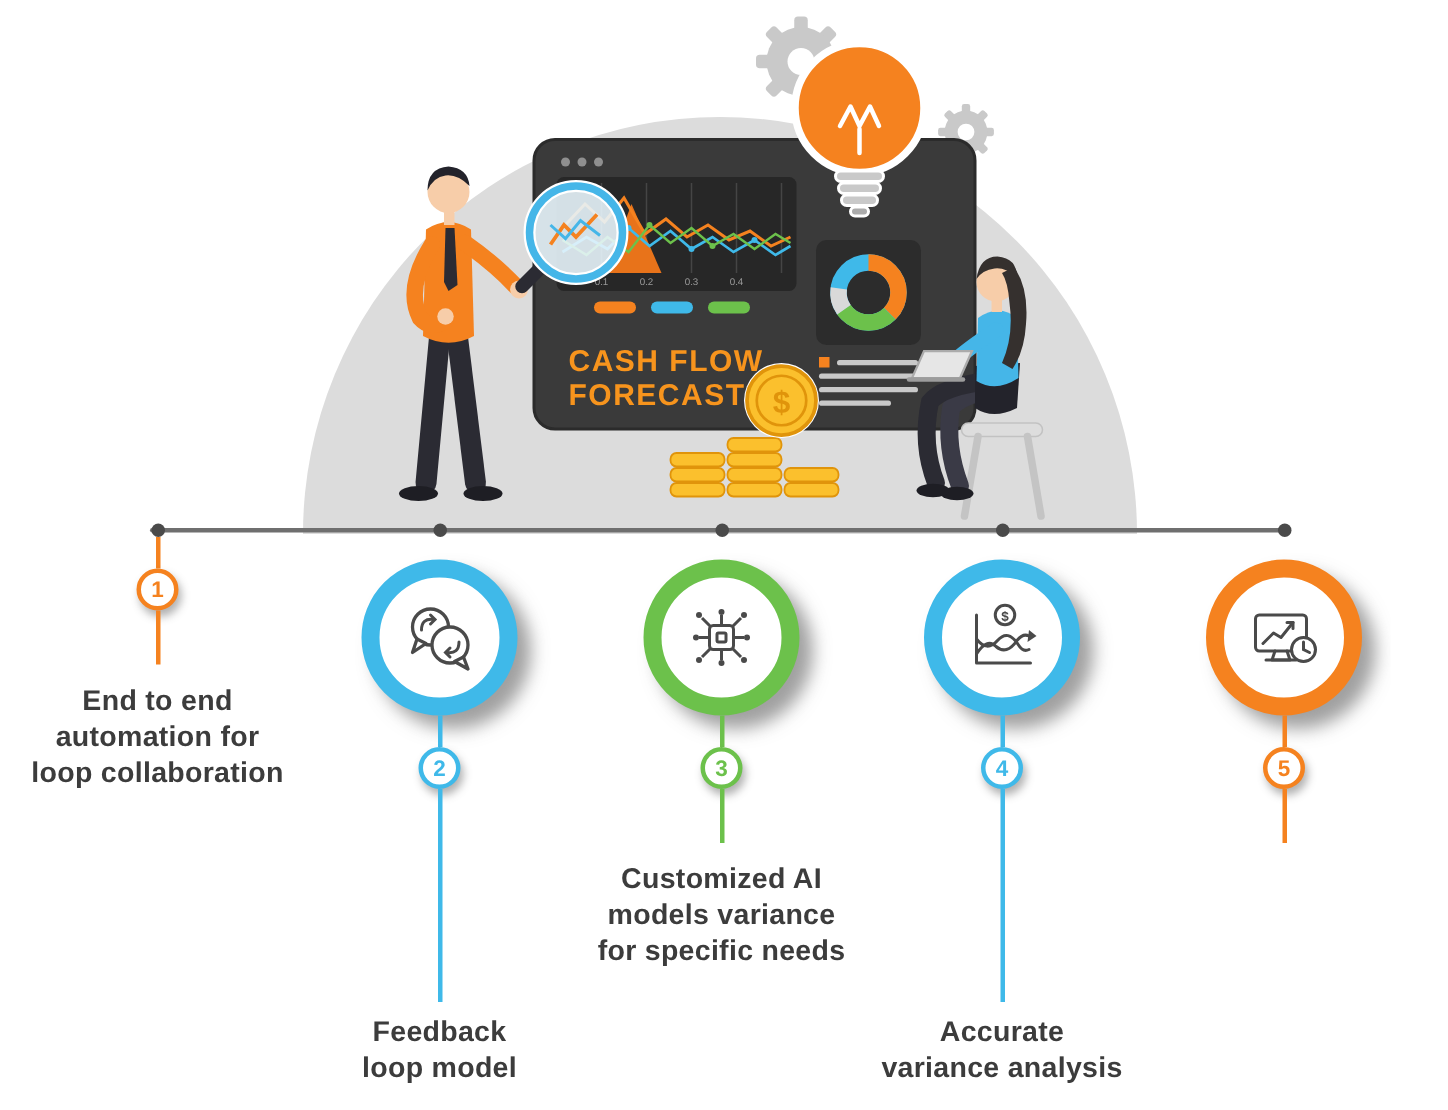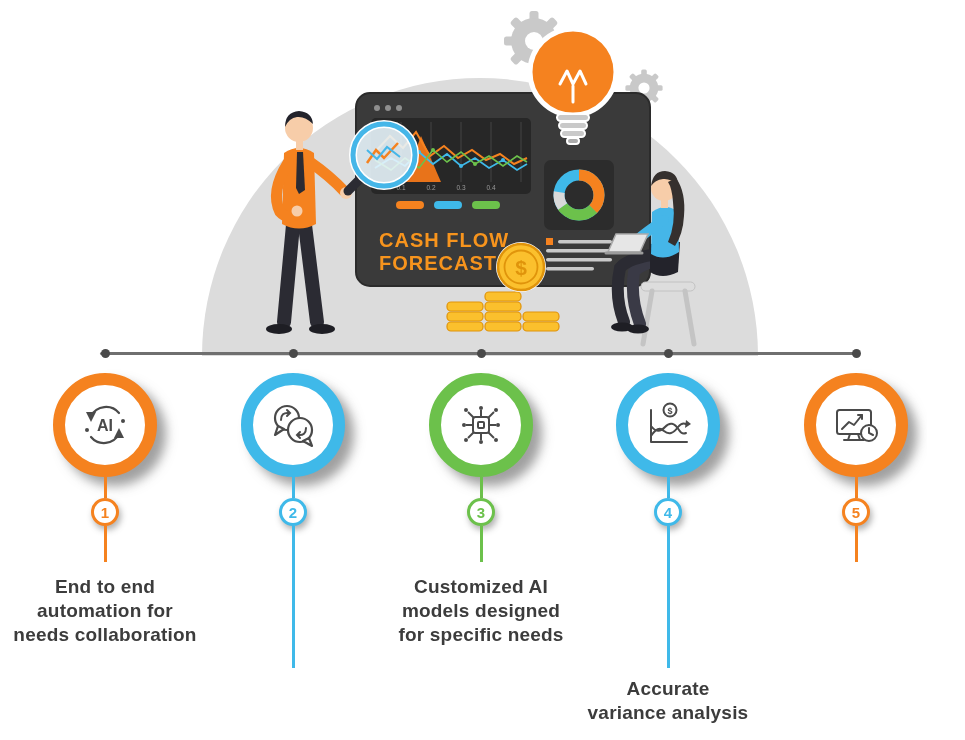--- a/index.html
+++ b/index.html
@@ -194,41 +194,28 @@
       <path d="M676,178 Q686,192 684,216 Q683,234 675,246 L668,242 Q676,224 673,202 Q672,188 668,182 Z" fill="#35302E"></path>
       <path d="M608,252 L640,252 L648,234 L616,234 Z" fill="#E6E6E6" stroke="#ABABAB" stroke-width="1.5"></path>
       <line x1="606" y1="253" x2="642" y2="253" stroke="#9C9C9C" stroke-width="3" stroke-linecap="round"></line>
     </g>
   </svg>
 
   <div class="tl-line"></div>
 
   <div class="tl-item" style="left: -5px; --accent: #F5821F;">
     <span class="tl-dot"></span>
-    <div class="step-circle">
-      <svg width="56" height="56" viewBox="0 0 56 56">
-        <g fill="none" stroke="#4A4A4A" stroke-width="2.2" stroke-linecap="round">
-          <path d="M42,16 A17,17 0 0 0 14,19"></path>
-          <path d="M14,40 A17,17 0 0 0 42,37"></path>
-        </g>
-        <path d="M9,15 L14,25 L19,15 Z" fill="#4A4A4A"></path>
-        <path d="M47,41 L42,31 L37,41 Z" fill="#4A4A4A"></path>
-        <circle cx="46" cy="24" r="2" fill="#4A4A4A"></circle>
-        <circle cx="10" cy="33" r="2" fill="#4A4A4A"></circle>
-        <text x="28" y="34" text-anchor="middle" font-size="16" font-weight="bold" fill="#4A4A4A">AI</text>
-      </svg>
-    </div>
     <div class="stub stub1"></div>
     <div class="badge">
         <span>1</span>
       </div>
     <div class="stub" style="height:36px"></div>
     <div class="label">End to end
 automation for
-needs collaboration</div>
+loop collaboration</div>
   </div>
 
   <div class="tl-item" style="left: 183px; --accent: #3FB9E9;">
     <span class="tl-dot"></span>
     <div class="step-circle">
       <svg width="56" height="56" viewBox="0 0 56 56">
         <g stroke="#4A4A4A" stroke-width="2.2" fill="#FFFFFF" stroke-linejoin="round">
           <circle cx="22" cy="21" r="12"></circle>
           <path d="M13,29 L10,38 L19,32 Z"></path>
           <circle cx="35" cy="33" r="12"></circle>
@@ -240,20 +227,22 @@
           <path d="M41,31 Q41,39 33,38"></path>
           <path d="M35,41 L32,38 L35,35"></path>
         </g>
       </svg>
     </div>
     <div class="stub stub1"></div>
     <div class="badge">
         <span>2</span>
       </div>
     <div class="stub" style="height:142px"></div>
+    <div class="label label-low">Feedback
+loop model</div>
   </div>
 
   <div class="tl-item" style="left: 371px; --accent: #6CC14B;">
     <span class="tl-dot"></span>
     <div class="step-circle">
       <svg width="56" height="56" viewBox="0 0 56 56">
         <g fill="none" stroke="#4A4A4A" stroke-width="2">
           <rect x="20" y="20" width="16" height="16" rx="2.5"></rect>
           <rect x="25" y="25" width="6" height="6" rx="1"></rect>
           <line x1="28" y1="20" x2="28" y2="13"></line>
@@ -276,21 +265,21 @@
             <circle cx="43" cy="43" r="2"></circle>
         </g>
       </svg>
     </div>
     <div class="stub stub1"></div>
     <div class="badge">
         <span>3</span>
       </div>
     <div class="stub" style="height:36px"></div>
     <div class="label">Customized AI
-models designed
+models variance
 for specific needs</div>
   </div>
 
   <div class="tl-item" style="left: 558px; --accent: #3FB9E9;">
     <span class="tl-dot"></span>
     <div class="step-circle">
       <svg width="56" height="56" viewBox="0 0 56 56">
         <g fill="none" stroke="#4A4A4A" stroke-width="2" stroke-linecap="round" stroke-linejoin="round">
           <path d="M11,13 L11,45 L47,45"></path>
           <path d="M11,39 Q18,28 24,34 Q31,40 38,30 Q42,25 46,27"></path>

